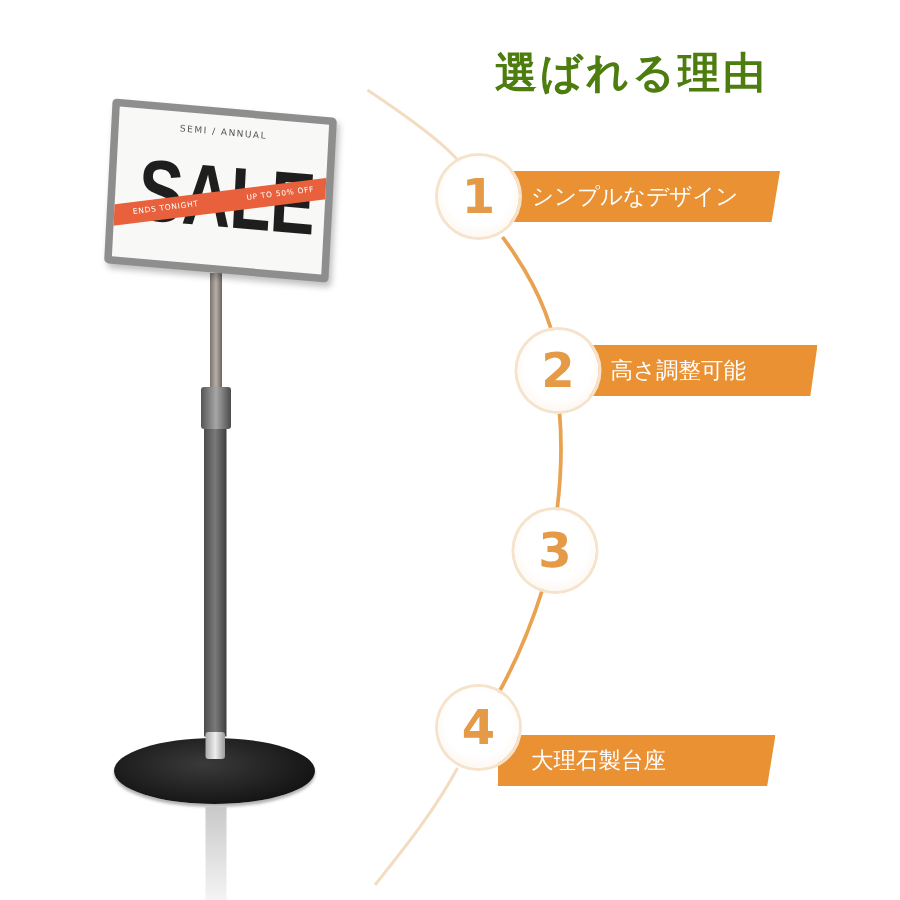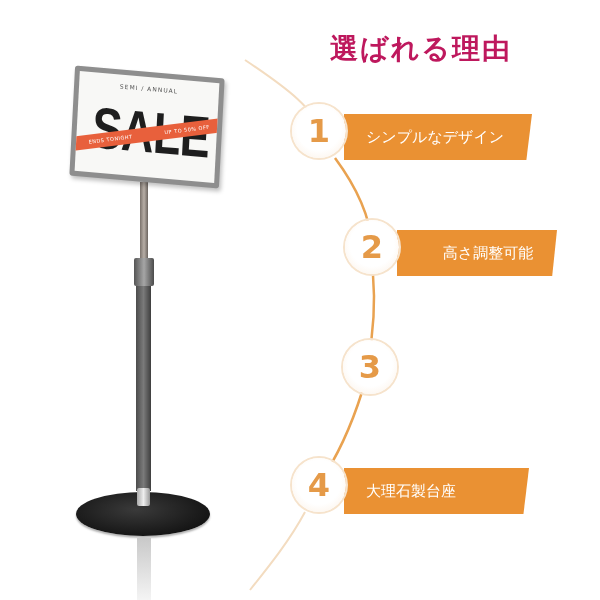--- a/index.html
+++ b/index.html
@@ -1,22 +1,22 @@
 <!DOCTYPE html>
 <html><head>
 <meta charset="utf-8">
 <style>
   html, body { margin:0; padding:0; background:#ffffff; }
   body { width:600px; height:600px; position:relative; overflow:hidden; font-family:"DejaVu Sans", sans-serif; }
-  .title { position:absolute; left:330px; top:30px; font-size:28px; font-weight:bold; color:#be185d; letter-spacing:2px; }
+  .title { position:absolute; left:330px; top:30px; font-size:28px; font-weight:bold; color:#4d7c0f; letter-spacing:2px; }
   .curve { position:absolute; left:0; top:0; width:600px; height:600px; }
   .feature { position:absolute; height:56px; }
   .feature .badge { position:absolute; left:0; top:0; width:54px; height:54px; border-radius:50%; background:radial-gradient(circle at 50% 45%, #ffffff 55%, #fbeee0 100%); box-shadow:0 0 0 2px #f6e3cc; display:flex; align-items:center; justify-content:center; z-index:2; }
   .feature .num { font-size:32px; font-weight:bold; color:#e59a48; font-family:"DejaVu Sans", sans-serif; }
-  .feature .bar { position:absolute; left:52px; top:10px; height:46px; background:#ea9133; clip-path:polygon(0 0, 100% 0, 97% 100%, 0 100%); display:flex; align-items:center; padding-left:22px; box-sizing:border-box; }
+  .feature .bar { position:absolute; left:40px; top:10px; height:34px; background:#ea9133; clip-path:polygon(0 0, 100% 0, 97% 100%, 0 100%); display:flex; align-items:center; padding-left:22px; box-sizing:border-box; }
   .feature .label { color:#ffffff; font-size:15px; white-space:nowrap; }
   
   .sign { position:absolute; left:72px; top:72px; width:150px; height:110px; transform:rotate(3deg) skewY(2deg); background:#8e8e8e; border-radius:3px; box-shadow:2px 3px 4px rgba(0,0,0,0.25); }
   .sign-inner { position:absolute; left:5px; top:5px; right:5px; bottom:5px; background:#f8f8f6; overflow:hidden; }
   .sign-sub { position:absolute; top:8px; width:100%; text-align:center; font-size:6px; letter-spacing:1px; color:#555; }
   .sign-sale { position:absolute; top:20px; width:100%; text-align:center; font-size:58px; font-weight:bold; color:#1e1e1e; letter-spacing:-1px; line-height:70px; font-family:"Liberation Sans", sans-serif; transform:scaleX(0.78); }
   .ribbon { position:absolute; left:-5px; top:50px; width:155px; height:14px; background:#e8603c; transform:rotate(-12deg); display:flex; justify-content:space-around; align-items:center; }
   .ribbon span { color:#fff; font-size:5px; letter-spacing:0.5px; }
   .pole-top { position:absolute; left:140px; top:182px; width:8px; height:80px; background:linear-gradient(90deg,#7a726c,#b7aea6,#6b645f); }
   .collar { position:absolute; left:134px; top:258px; width:20px; height:28px; background:linear-gradient(90deg,#555,#a6a6a6,#4b4b4b); border-radius:2px; }
@@ -44,36 +44,36 @@
     </div>
   <div class="bar" style="width:188px;">
       <span class="label">シンプルなデザイン</span>
     </div>
 </div>
 
 <div class="feature" style="left:345px; top:220px; width:200px;">
   <div class="badge">
       <span class="num">2</span>
     </div>
-  <div class="bar" style="width:160px;justify-content:center;">
+  <div class="bar" style="width:160px;">
       <span class="label">高さ調整可能</span>
     </div>
 </div>
 
 <div class="feature" style="left:343px; top:340px; width:200px;">
   <div class="badge">
       <span class="num">3</span>
     </div>
 </div>
 
 <div class="feature" style="left:292px; top:458px; width:230px;">
   <div class="badge">
       <span class="num">4</span>
     </div>
-  <div class="bar" style="width:185px;">
+  <div class="bar" style="width:185px;margin-top:22px;">
       <span class="label">大理石製台座</span>
     </div>
 </div>
 
 <div>
   <div class="pole-top"></div>
   <div class="collar"></div>
   <div class="pole-bottom"></div>
   <div class="base"></div>
   <div class="pole-base-tip"></div>

